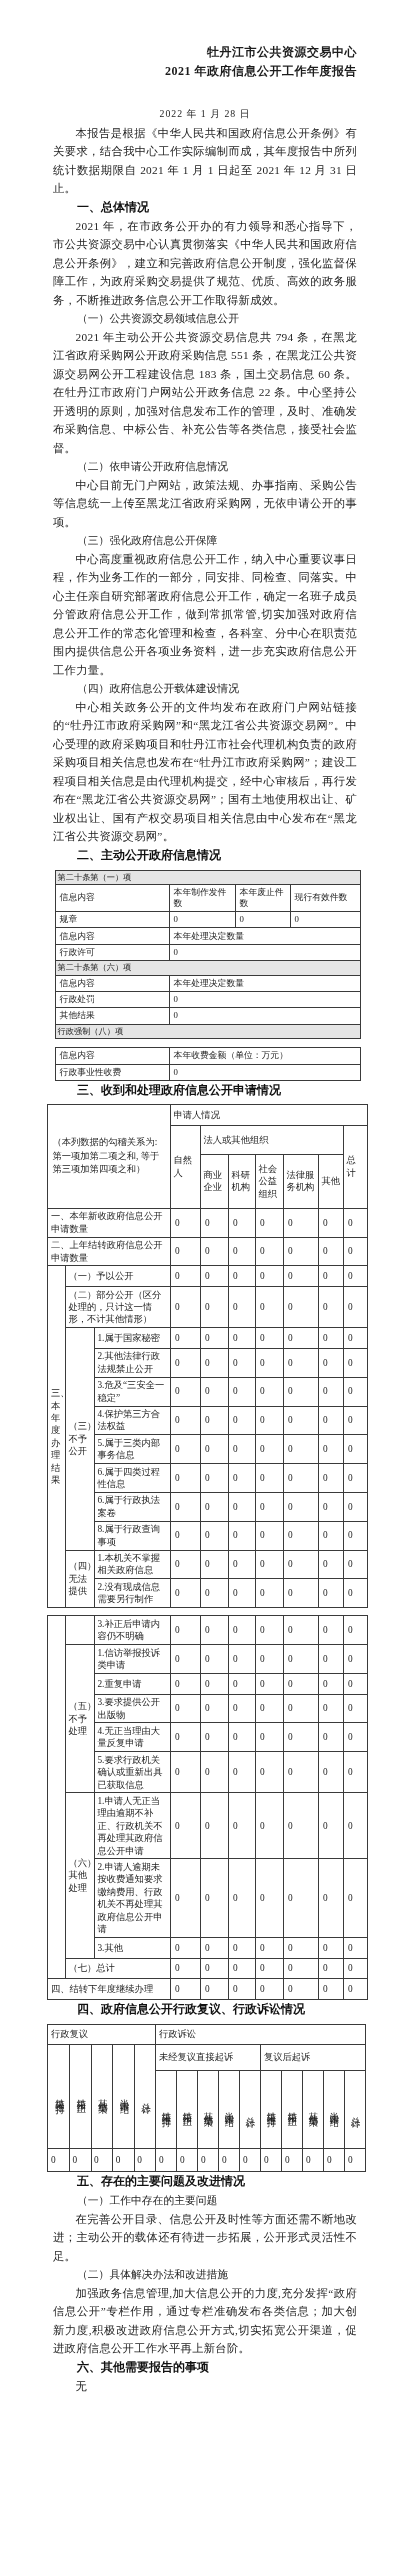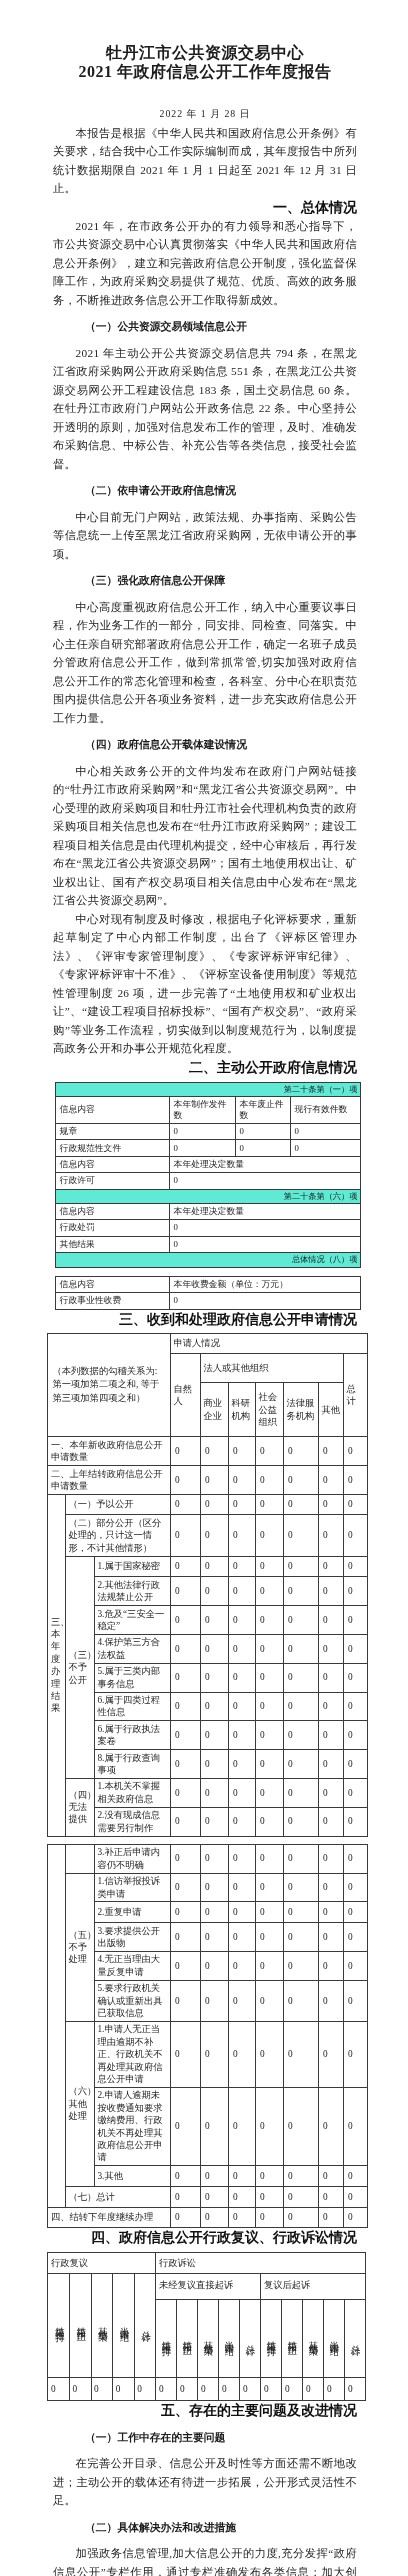--- a/index.html
+++ b/index.html
@@ -1,40 +1,40 @@
 <!DOCTYPE html>
 <html style="font-size:8.2px"><head>
 <meta charset="utf-8">
 <style>
   html,body { margin:0; padding:0; background:#ffffff; }
   .page {
     position:relative; width:409px; height:2611px; margin:0 auto; background:#fff;
     box-sizing:border-box; padding:43px 52px 0 53px; overflow:hidden;
     font-family:"Liberation Serif","DejaVu Serif",serif; color:#1d1d1d;
   }
-  .doc-title { font-size:16px; line-height:19px; font-weight:700; text-align:center; margin:0; letter-spacing:0.5px; }
+  .doc-title { font-size:12px; line-height:19px; font-weight:700; text-align:right; margin:0; letter-spacing:0.5px; }
   .doc-date  { font-size:9.8px; line-height:18.5px; text-align:center; margin:24px 0 0 0; letter-spacing:1px; }
   p.body { font-size:11.3px; line-height:18.5px; letter-spacing:0.3px; text-align:justify; margin:0; }
   .indent { text-indent:2em; }
   .gap-top { margin-top:14.4px; }
   h2.sec {
-    font-size:14px; line-height:19px; margin:0; padding-left:24px; font-weight:700;
-    font-family:"Liberation Sans","DejaVu Sans",sans-serif; color:#111;text-align:right;
+    font-size:12px; line-height:19px; margin:0; padding-left:24px; font-weight:700;
+    font-family:"Liberation Sans","DejaVu Sans",sans-serif; color:#111;
   }
-  h3.sub { font-size:10.8px; line-height:18.5px; margin:8px; padding-left:24px; font-weight:700; }
+  h3.sub { font-size:10.8px; line-height:18.5px; margin:0; padding-left:24px; font-weight:400; }
   .mt40 { margin-top:20.6px; }
   .mt22 { margin-top:11.3px; }
 
   table { border-collapse:collapse; table-layout:fixed; }
   td { word-break:break-all; }
 
   
   .tA { width:305px; margin:5.2px 0 0 1.5px; font-size:8.8px; border:1px solid #3a3a3a; }
   .tA td { border:0.5px solid #3a3a3a; padding:1px 4.1px; vertical-align:middle; line-height:11.3px; }
-  .tA tr.band td { background:#5eead4; text-align:right; height:12.4px; font-size:8.2px; padding:0.5px 2.1px; }
+  .tA tr.band td { background:#e5e5e5; text-align:left; height:12.4px; font-size:8.2px; padding:0.5px 2.1px; }
   .tA tr.hdr td { height:24px; }
   .tA tr.r td { height:13.4px; }
   .tA2 { margin-top:8.2px; }
   .tA2 tr.hdr td { height:13.4px; }
 
   
   .tB { width:319px; margin:4.1px 0 0 -5.7px; font-size:9.3px; border:1px solid #3a3a3a; }
   .tB td { border:0.5px solid #3a3a3a; padding:1.5px 2.6px; vertical-align:middle; line-height:12.4px; }
   .tB td.num { padding-left:4.1px; }
   .tB tr { height:20.6px; }
@@ -66,21 +66,20 @@
   <h2 class="sec">一、总体情况</h2>
   <p class="body indent">2021 年，在市政务公开办的有力领导和悉心指导下，市公共资源交易中心认真贯彻落实《中华人民共和国政府信息公开条例》，建立和完善政府信息公开制度，强化监督保障工作，为政府采购交易提供了规范、优质、高效的政务服务，不断推进政务信息公开工作取得新成效。</p>
   <h3 class="sub">（一）公共资源交易领域信息公开</h3>
   <p class="body indent">2021 年主动公开公共资源交易信息共 794 条，在黑龙江省政府采购网公开政府采购信息 551 条，在黑龙江公共资源交易网公开工程建设信息 183 条，国土交易信息 60 条。在牡丹江市政府门户网站公开政务信息 22 条。中心坚持公开透明的原则，加强对信息发布工作的管理，及时、准确发布采购信息、中标公告、补充公告等各类信息，接受社会监督。</p>
   <h3 class="sub">（二）依申请公开政府信息情况</h3>
   <p class="body indent">中心目前无门户网站，政策法规、办事指南、采购公告等信息统一上传至黑龙江省政府采购网，无依申请公开的事项。</p>
   <h3 class="sub">（三）强化政府信息公开保障</h3>
   <p class="body indent">中心高度重视政府信息公开工作，纳入中心重要议事日程，作为业务工作的一部分，同安排、同检查、同落实。中心主任亲自研究部署政府信息公开工作，确定一名班子成员分管政府信息公开工作，做到常抓常管,切实加强对政府信息公开工作的常态化管理和检查，各科室、分中心在职责范围内提供信息公开各项业务资料，进一步充实政府信息公开工作力量。</p>
   <h3 class="sub">（四）政府信息公开载体建设情况</h3>
   <p class="body indent">中心相关政务公开的文件均发布在政府门户网站链接的“牡丹江市政府采购网”和“黑龙江省公共资源交易网”。中心受理的政府采购项目和牡丹江市社会代理机构负责的政府采购项目相关信息也发布在“牡丹江市政府采购网”；建设工程项目相关信息是由代理机构提交，经中心审核后，再行发布在“黑龙江省公共资源交易网”；国有土地使用权出让、矿业权出让、国有产权交易项目相关信息由中心发布在“黑龙江省公共资源交易网”。</p>
-  <p class="body indent">中心对现有制度及时修改，根据电子化评标要求，重新起草制定了中心内部工作制度，出台了《评标区管理办法》、《评审专家管理制度》、《专家评标评审纪律》、《专家评标评审十不准》、《评标室设备使用制度》等规范性管理制度 26 项，进一步完善了“土地使用权和矿业权出让”、“建设工程项目招标投标”、“国有产权交易”、“政府采购”等业务工作流程，切实做到以制度规范行为，以制度提高政务公开和办事公开规范化程度。</p>
 
   <h2 class="sec">二、主动公开政府信息情况</h2>
 
   <table class="tA">
     <colgroup>
         <col style="width:114px">
         <col style="width:66px">
         <col style="width:55px">
         <col style="width:70px">
       </colgroup>
@@ -94,26 +93,20 @@
       <td>本年废止件数</td>
       <td>现行有效件数</td>
     </tr>
     <tr class="r">
       <td>规章</td>
       <td>0</td>
       <td>0</td>
       <td>0</td>
     </tr>
     <tr class="r">
-      <td>行政规范性文件</td>
-      <td>0</td>
-      <td>0</td>
-      <td>0</td>
-    </tr>
-    <tr class="r">
       <td>信息内容</td>
       <td colspan="3">本年处理决定数量</td>
     </tr>
     <tr class="r">
       <td>行政许可</td>
       <td colspan="3">0</td>
     </tr>
     <tr class="band">
       <td colspan="4">第二十条第（六）项</td>
     </tr>
@@ -123,21 +116,21 @@
     </tr>
     <tr class="r">
       <td>行政处罚</td>
       <td colspan="3">0</td>
     </tr>
     <tr class="r">
       <td>其他结果</td>
       <td colspan="3">0</td>
     </tr>
     <tr class="band">
-      <td colspan="4">总体情况（八）项</td>
+      <td colspan="4">行政强制（八）项</td>
     </tr>
   </tbody>
     </table>
 
   <table class="tA tA2">
     <colgroup>
         <col style="width:114px">
         <col style="width:191px">
       </colgroup>
     <tbody>

